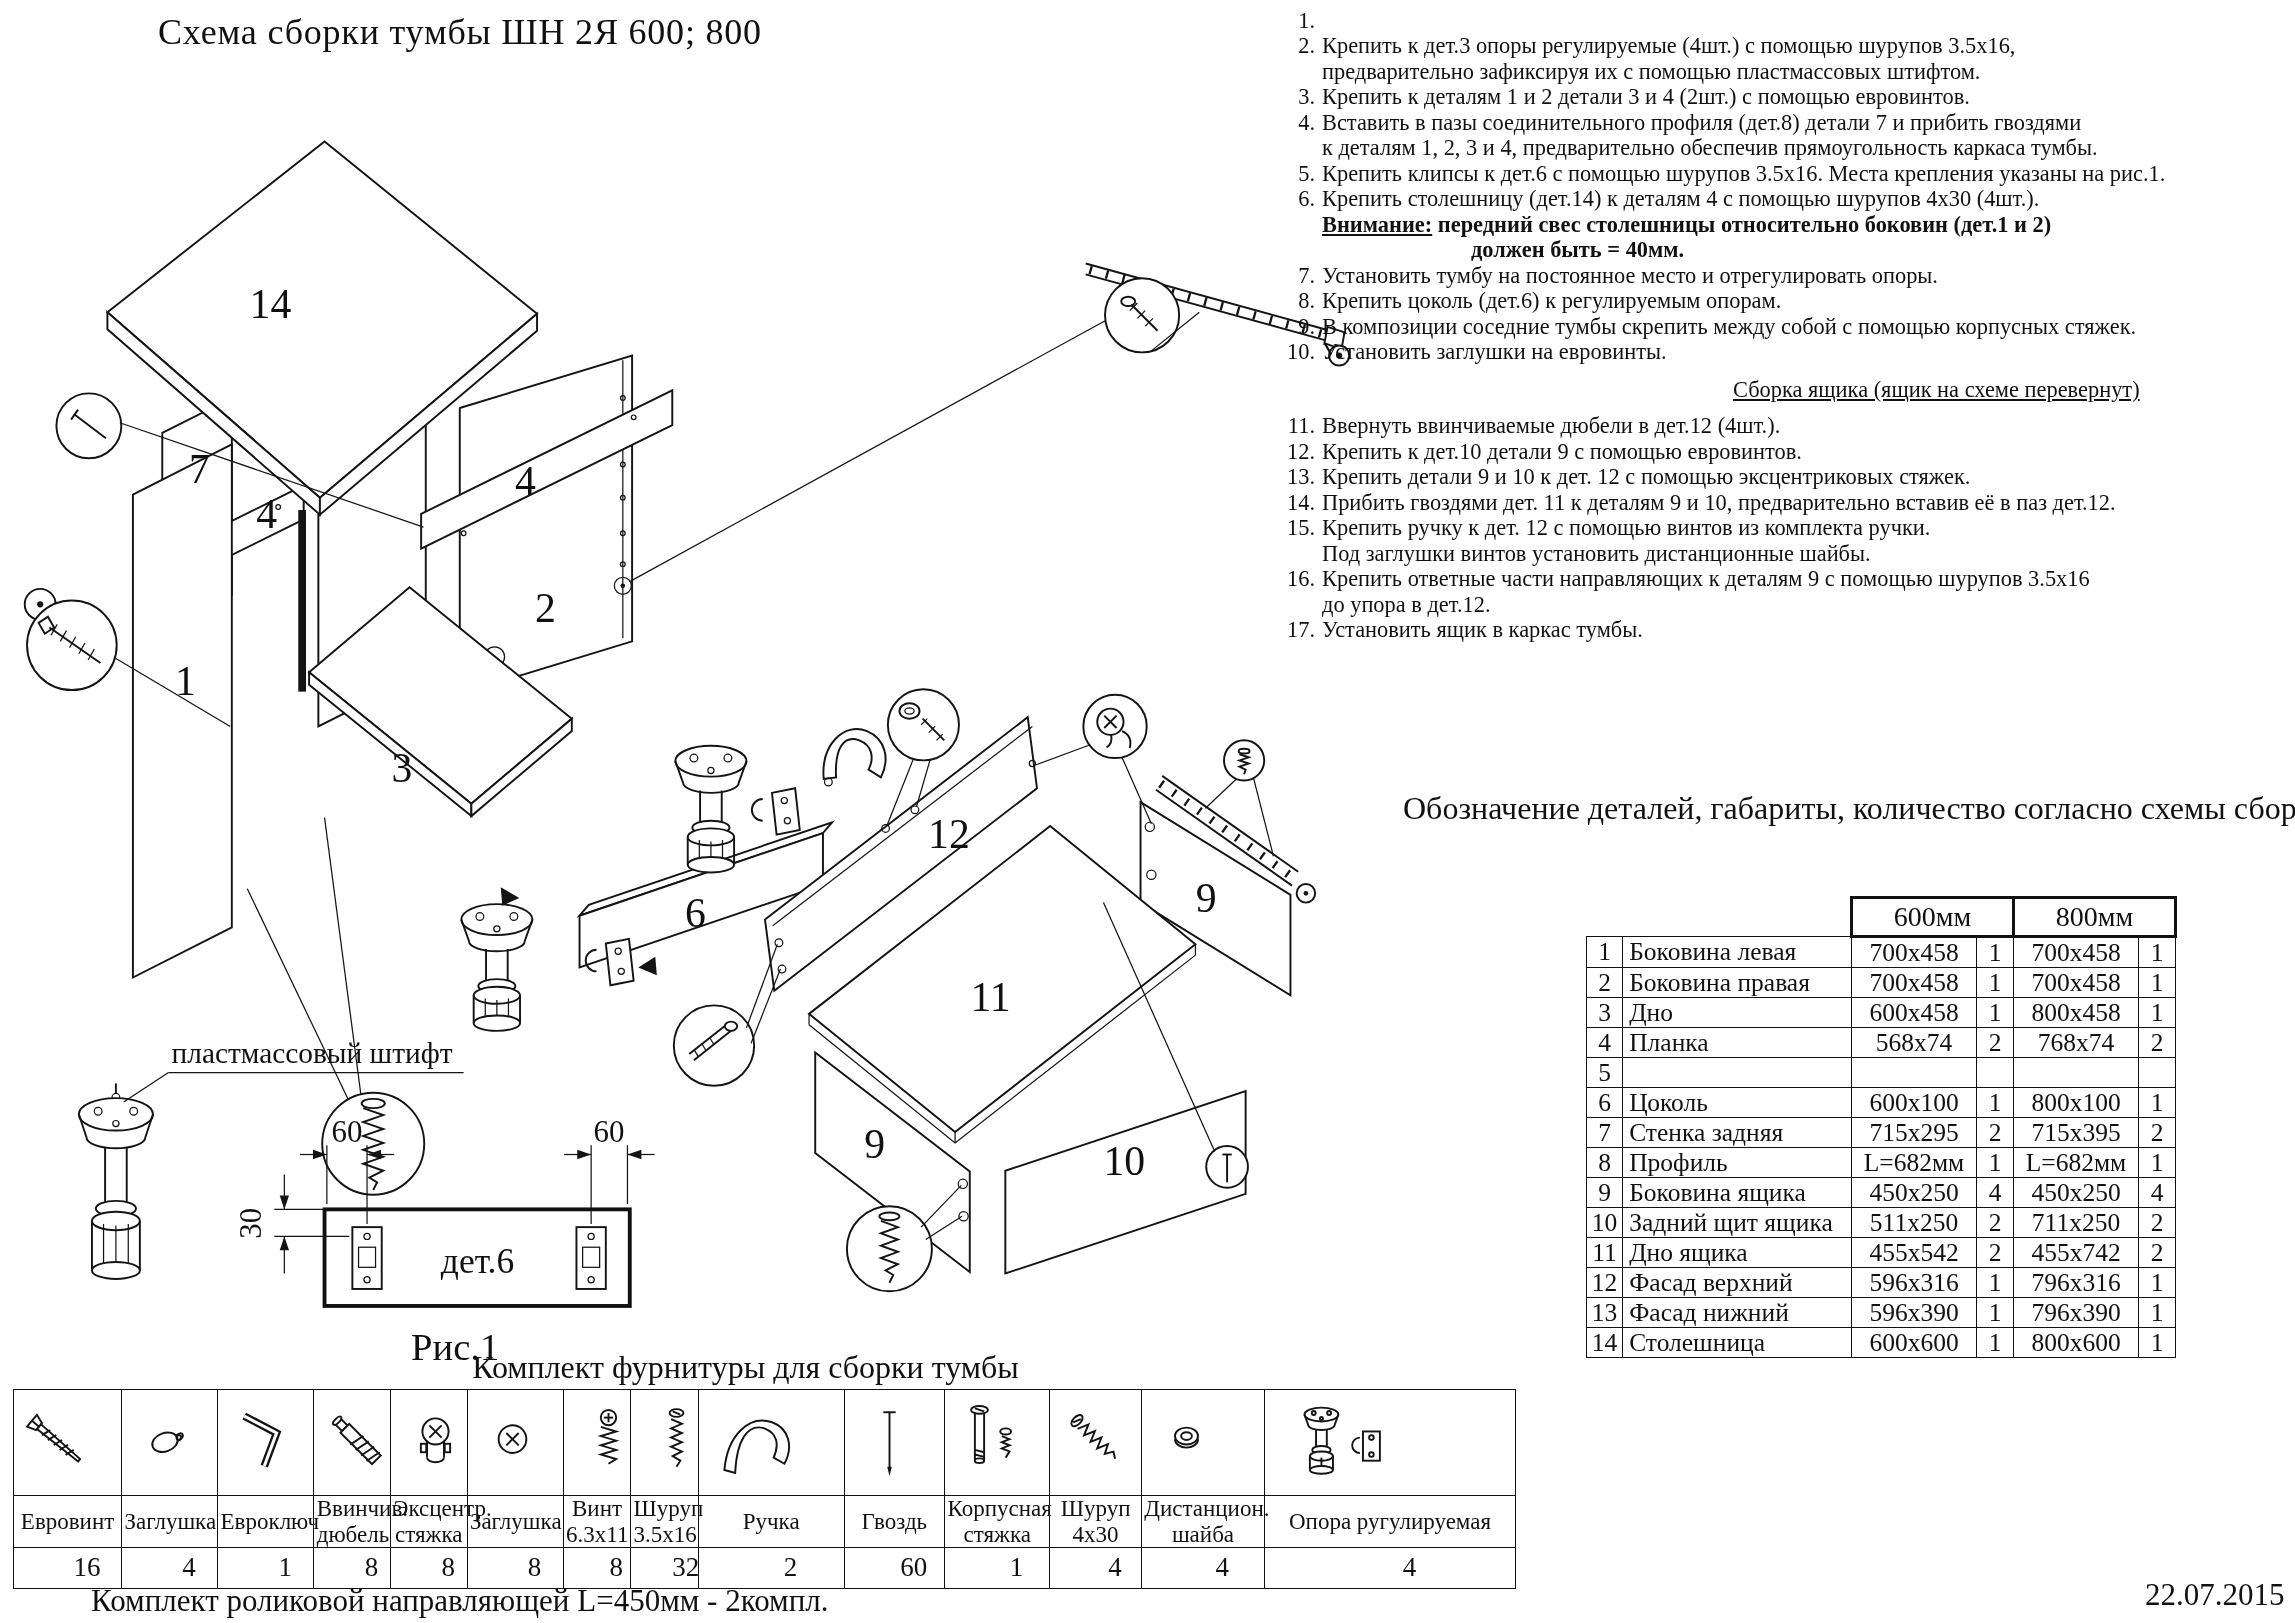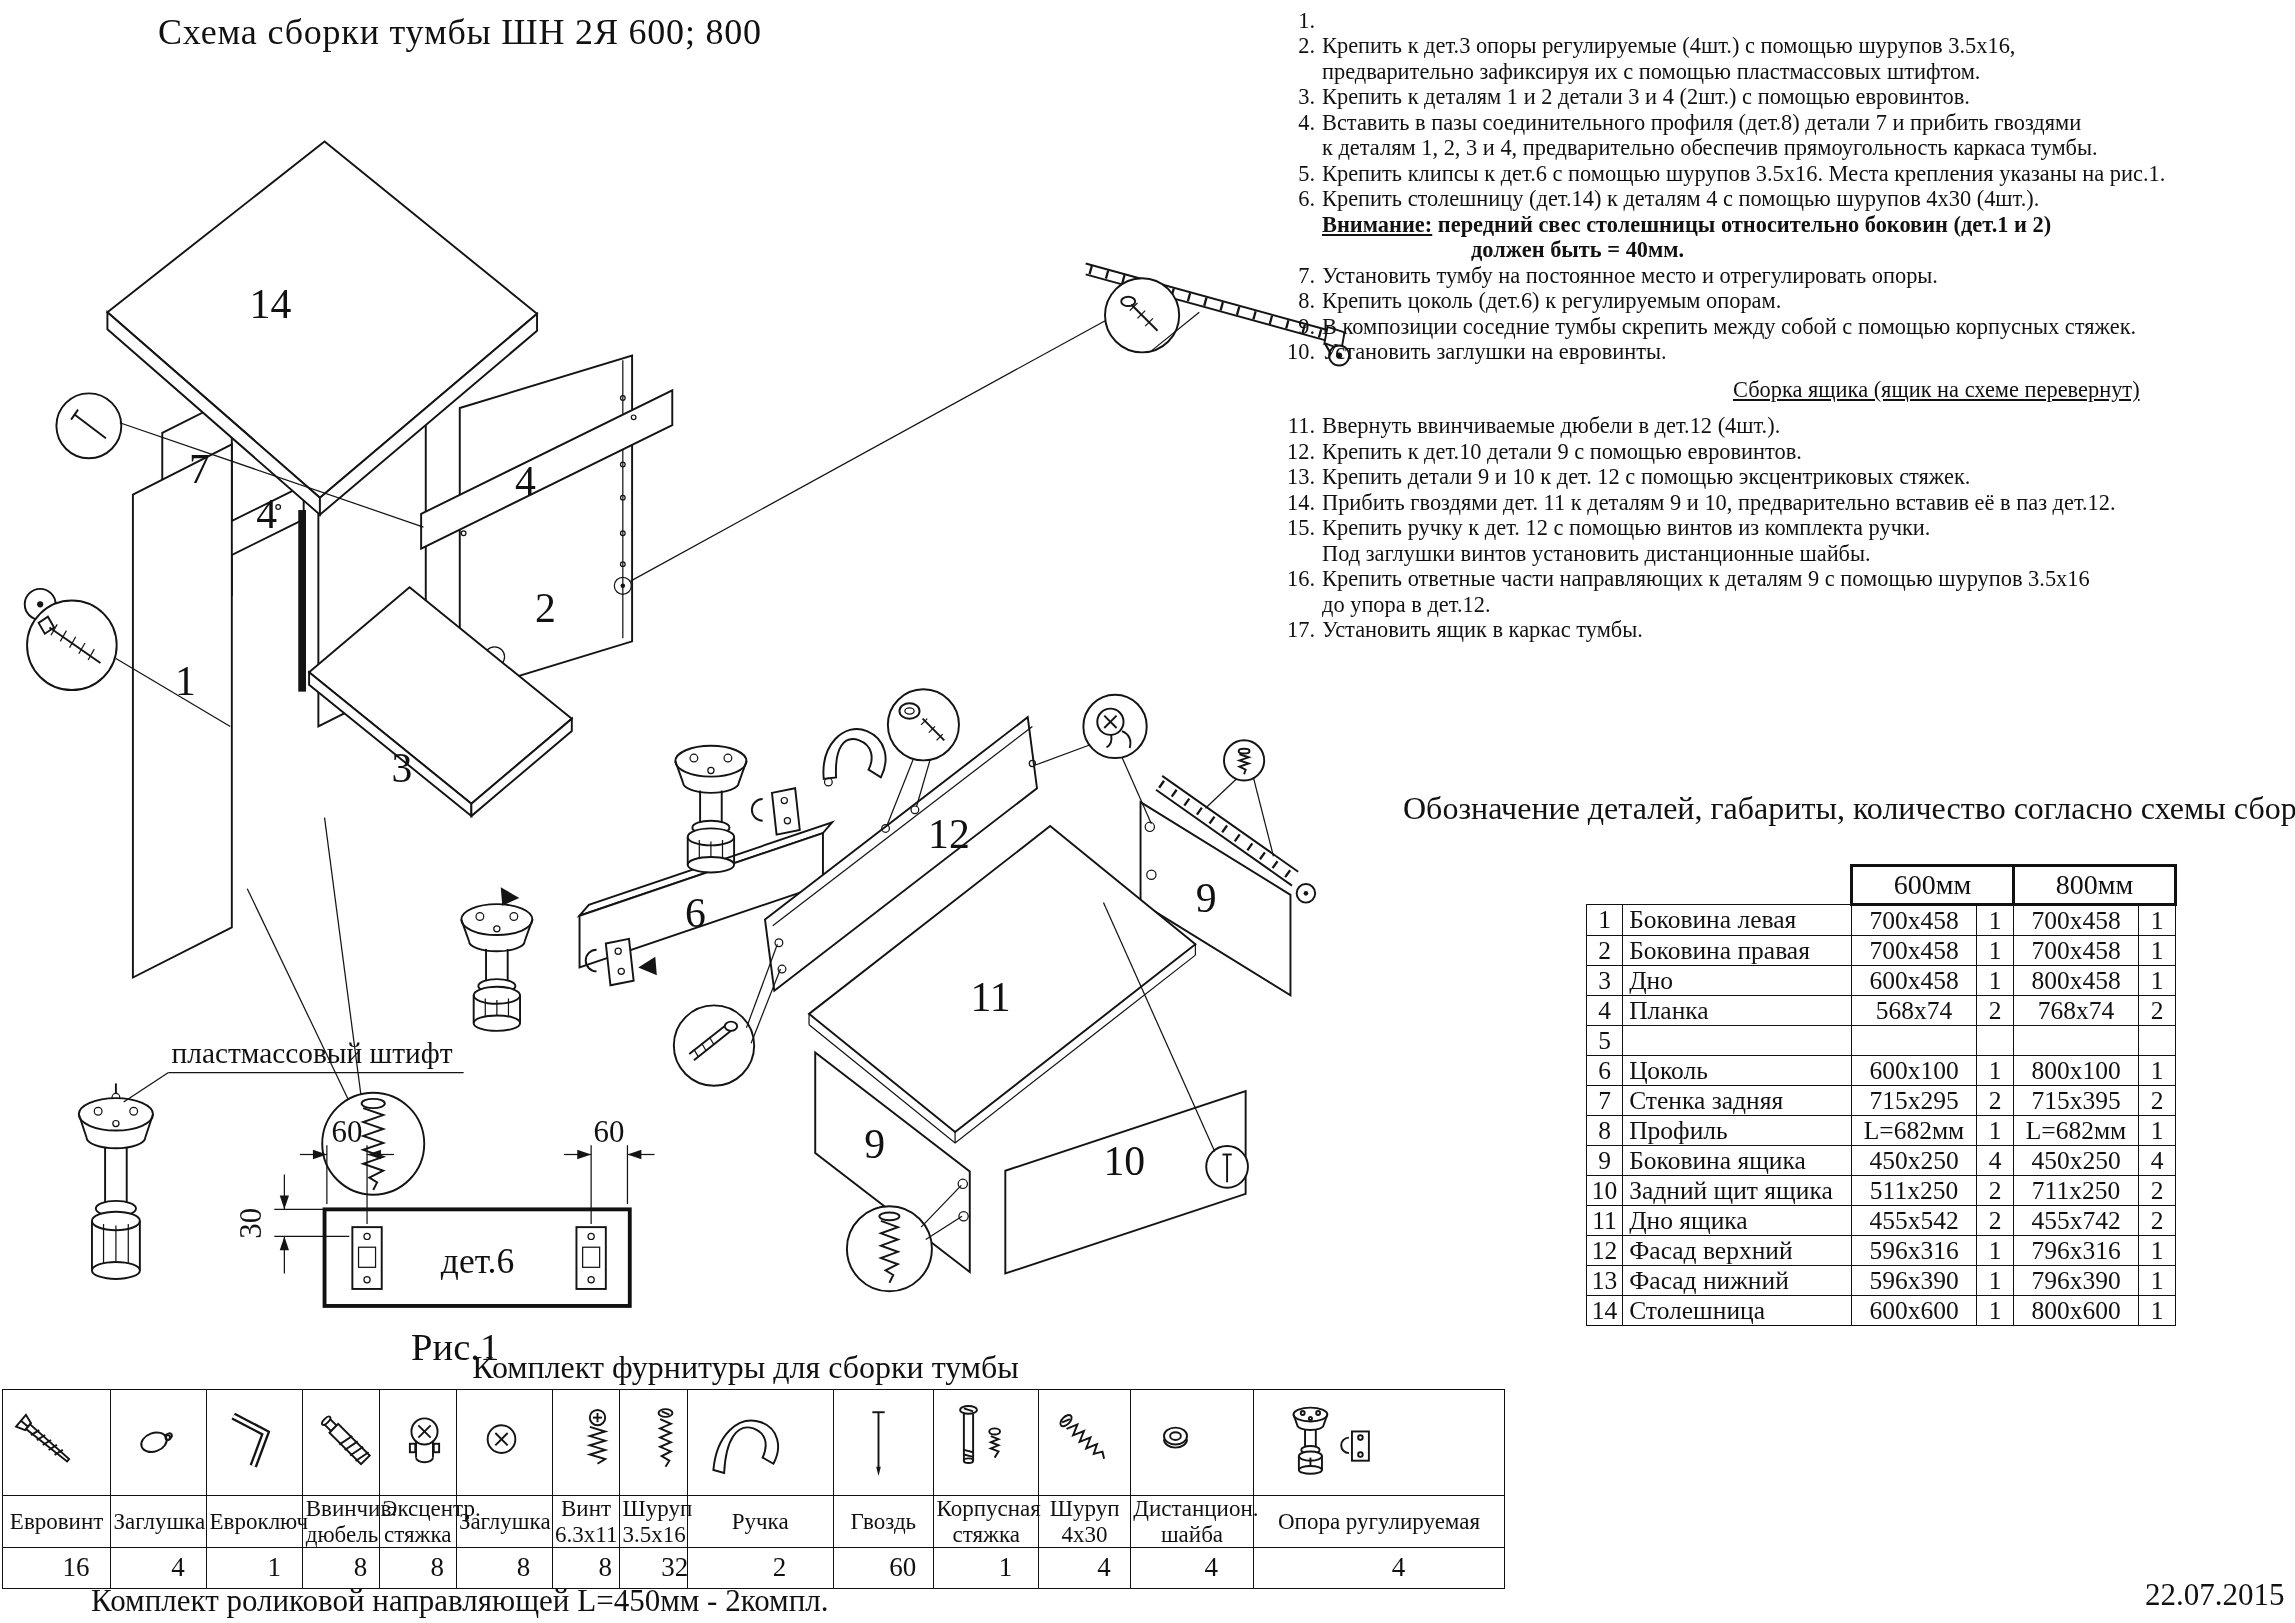--- a/index.html
+++ b/index.html
@@ -15,31 +15,31 @@
   .step{display:flex;}
   .step .n{width:46px;min-width:46px;text-align:right;padding-right:7px;}
   .step .t{white-space:nowrap;}
   .warn{font-weight:bold;margin-left:53px;white-space:nowrap;}
   .warn .u{text-decoration:underline;}
   .warn2{font-weight:bold;margin-left:202px;white-space:nowrap;}
   .dhead{margin:12.4px 0 10.8px 0;padding-left:464px;white-space:nowrap;}
   .dhead span{text-decoration:underline;}
   
   #partsHeading{left:1403px;top:790px;font-size:32px;white-space:nowrap;}
-  #partsTable{left:1586px;top:864px;}
+  #partsTable{left:1586px;top:896px;}
   #partsTable table{border-collapse:collapse;font-size:25.5px;}
   #partsTable td{border:1.5px solid #111;padding:0 6.2px;height:29px;line-height:28px;}
   #partsTable td.c{text-align:center;padding:0 3.1px;}
   #partsTable tr.hdr td{border:none;height:36px;}
   #partsTable tr.hdr td.hbox{border:3.9px solid #111;text-align:center;font-size:28px;}
   #partsTable col.w-num{width:36px;} #partsTable col.w-name{width:229px;}
   #partsTable col.w-size{width:125px;} #partsTable col.w-qty{width:37px;}
   
   #hwTitle{left:328px;top:1349px;width:835px;text-align:center;font-size:32px;white-space:nowrap;}
-  #hwTable{left:2px;top:1389px;}
+  #hwTable{left:13px;top:1389px;}
   #hwTable table{border-collapse:collapse;table-layout:fixed;width:1503px;font-size:23px;text-align:center;}
   #hwTable td{border:1.5px solid #111;padding:0 2.3px;vertical-align:middle;line-height:1.1;}
   #hwTable tr.icons td{height:105px;}
   #hwTable tr.labels td{height:51px;}
   #hwTable tr.qty td{height:40px;font-size:27px;padding-left:41px;}
   #footnote{left:91px;top:1583px;font-size:31px;white-space:nowrap;}
   #dateStamp{left:2124px;top:1577px;font-size:31px;margin-left:21px;}
   
   svg{display:block;}
   #diagram{left:0;top:0;}

